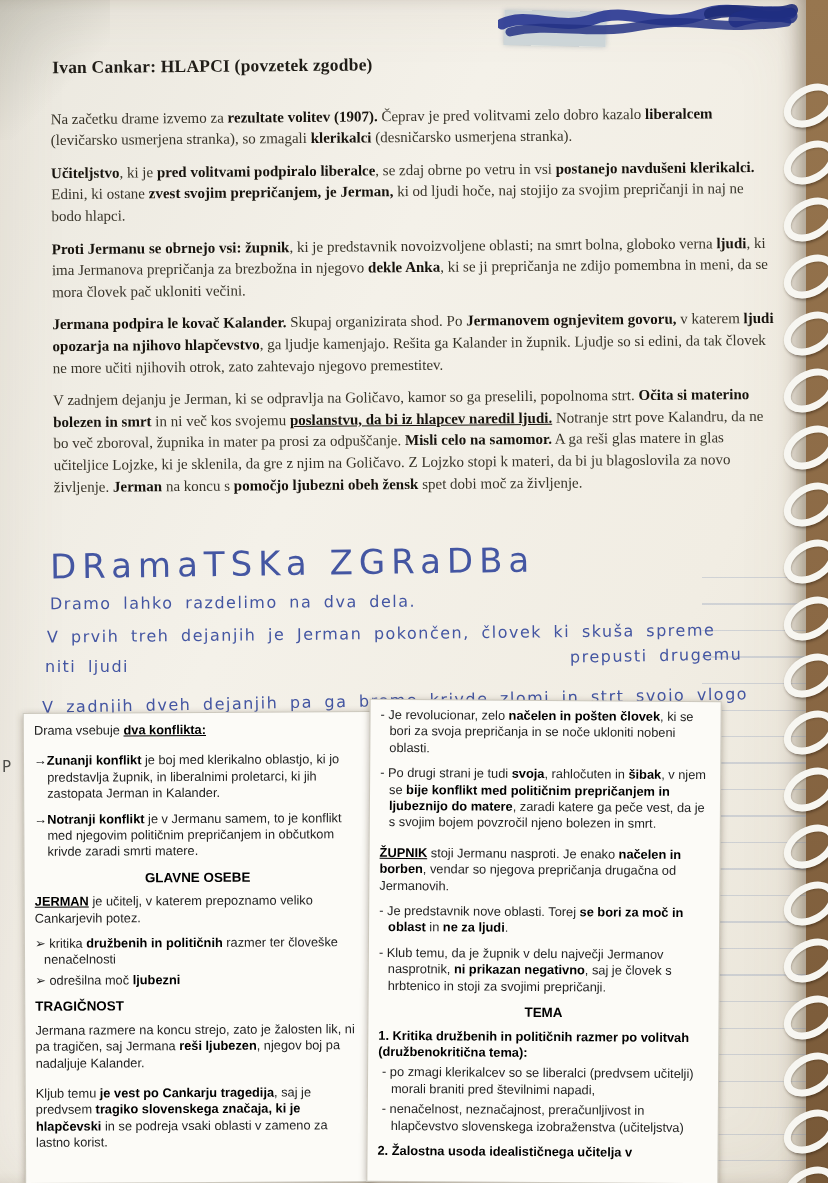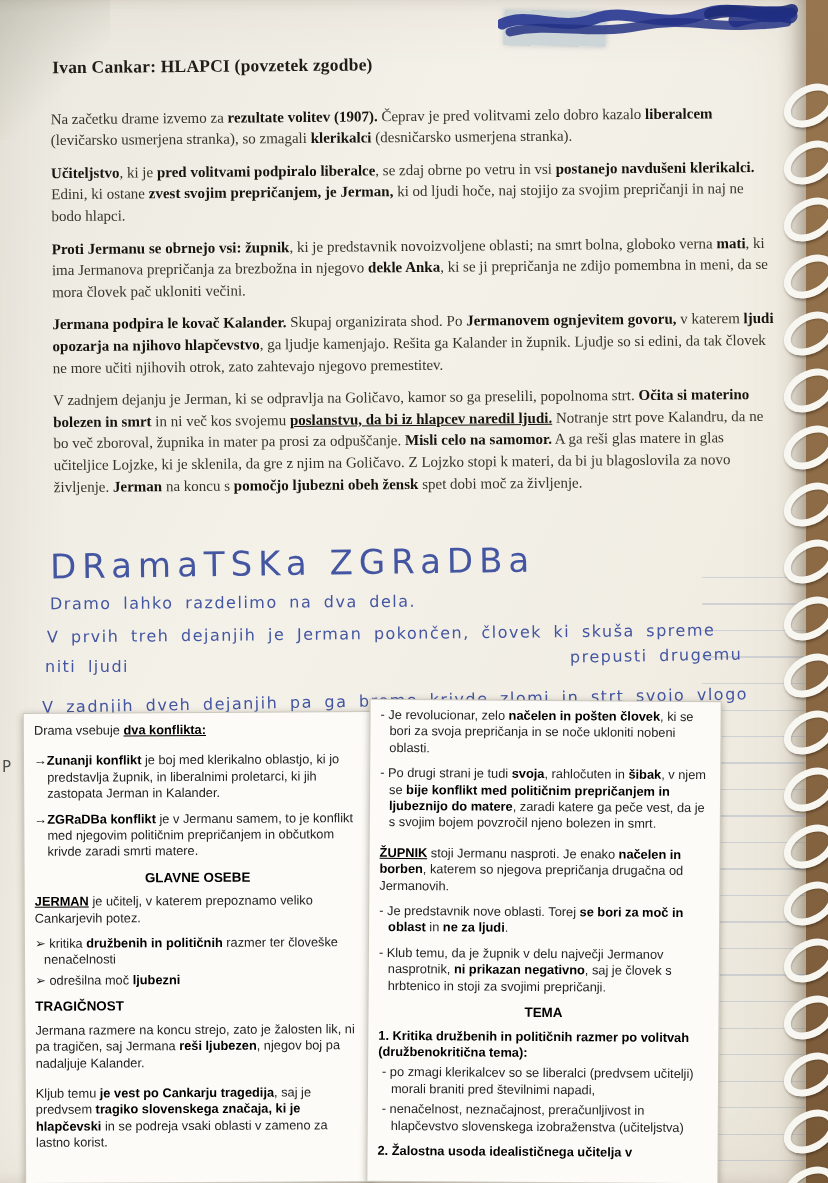--- a/index.html
+++ b/index.html
@@ -66,53 +66,53 @@
 <div class="photo">
 
   <div class="page">
     <div class="corner-shade"></div>
     <div class="ruled"></div>
 
     <div class="typed">
       <h1>Ivan Cankar: HLAPCI (povzetek zgodbe)</h1>
       <p><span>Na začetku drame izvemo za </span><span class="b">rezultate volitev (1907).</span><span> Čeprav je pred volitvami zelo dobro kazalo </span><span class="b">liberalcem</span><span> (levičarsko usmerjena stranka), so zmagali </span><span class="b">klerikalci</span><span> (desničarsko usmerjena stranka).</span></p>
       <p><span class="b">Učiteljstvo</span><span>, ki je </span><span class="b">pred volitvami podpiralo liberalce</span><span>, se zdaj obrne po vetru in vsi </span><span class="b">postanejo navdušeni klerikalci.</span><span> Edini, ki ostane </span><span class="b">zvest svojim prepričanjem, je Jerman,</span><span> ki od ljudi hoče, naj stojijo za svojim prepričanji in naj ne bodo hlapci.</span></p>
-      <p><span class="b">Proti Jermanu se obrnejo vsi: župnik</span><span>, ki je predstavnik novoizvoljene oblasti; na smrt bolna, globoko verna </span><span class="b">mati</span><span>, ki ima Jermanova prepričanja za brezbožna in njegovo </span><span class="b">dekle Anka</span><span>, ki se ji prepričanja ne zdijo pomembna in meni, da se mora človek pač ukloniti večini.</span></p>
+      <p><span class="b">Proti Jermanu se obrnejo vsi: župnik</span><span>, ki je predstavnik novoizvoljene oblasti; na smrt bolna, globoko verna </span><span class="b">ljudi</span><span>, ki ima Jermanova prepričanja za brezbožna in njegovo </span><span class="b">dekle Anka</span><span>, ki se ji prepričanja ne zdijo pomembna in meni, da se mora človek pač ukloniti večini.</span></p>
       <p><span class="b">Jermana podpira le kovač Kalander.</span><span> Skupaj organizirata shod. Po </span><span class="b">Jermanovem ognjevitem govoru,</span><span> v katerem </span><span class="b">ljudi opozarja na njihovo hlapčevstvo</span><span>, ga ljudje kamenjajo. Rešita ga Kalander in župnik. Ljudje so si edini, da tak človek ne more učiti njihovih otrok, zato zahtevajo njegovo premestitev.</span></p>
       <p><span>V zadnjem dejanju je Jerman, ki se odpravlja na Goličavo, kamor so ga preselili, popolnoma strt. </span><span class="b">Očita si materino bolezen in smrt</span><span> in ni več kos svojemu </span><span class="b u">poslanstvu, da bi iz hlapcev naredil ljudi.</span><span> Notranje strt pove Kalandru, da ne bo več zboroval, župnika in mater pa prosi za odpuščanje. </span><span class="b">Misli celo na samomor.</span><span> A ga reši glas matere in glas učiteljice Lojzke, ki je sklenila, da gre z njim na Goličavo. Z Lojzko stopi k materi, da bi ju blagoslovila za novo življenje. </span><span class="b">Jerman</span><span> na koncu s </span><span class="b">pomočjo ljubezni obeh žensk</span><span> spet dobi moč za življenje.</span></p>
     </div>
 
     <div class="hand">
       <div class="hand-heading">DRamaTSKa ZGRaDBa</div>
       <div class="hand-line hl0">Dramo lahko razdelimo na dva dela.</div>
       <div class="hand-line hl1">V prvih treh dejanjih je Jerman pokončen, človek ki skuša spreme</div>
       <div class="hand-line hl2">niti ljudi</div>
       <div class="hand-line hl3">prepusti drugemu</div>
       <div class="hand-line hl4">V zadnjih dveh dejanjih pa ga breme krivde zlomi in strt svojo vlogo</div>
     </div>
 
     <div class="margin-mark">P</div>
 
     <div class="card card-left">
       <p class="mb14"><span>Drama vsebuje </span><span class="b u">dva konflikta:</span></p>
       <p class="hang"><span>→</span><span class="b">Zunanji konflikt</span><span> je boj med klerikalno oblastjo, ki jo predstavlja župnik, in liberalnimi proletarci, ki jih zastopata Jerman in Kalander.</span></p>
-      <p class="hang"><span>→</span><span class="b">ZGRaDBa konflikt</span><span> je v Jermanu samem, to je konflikt med njegovim političnim prepričanjem in občutkom krivde zaradi smrti matere.</span></p>
+      <p class="hang"><span>→</span><span class="b">Notranji konflikt</span><span> je v Jermanu samem, to je konflikt med njegovim političnim prepričanjem in občutkom krivde zaradi smrti matere.</span></p>
       <h3 class="center">GLAVNE OSEBE</h3>
       <p><span class="b u">JERMAN</span><span> je učitelj, v katerem prepoznamo veliko Cankarjevih potez.</span></p>
       <p class="dash mb4"><span>➢ kritika </span><span class="b">družbenih in političnih</span><span> razmer ter človeške nenačelnosti</span></p>
       <p class="dash"><span>➢ odrešilna moč </span><span class="b">ljubezni</span></p>
       <h3>TRAGIČNOST</h3>
       <p class="mb14"><span>Jermana razmere na koncu strejo, zato je žalosten lik, ni pa tragičen, saj Jermana </span><span class="b">reši ljubezen</span><span>, njegov boj pa nadaljuje Kalander.</span></p>
       <p><span>Kljub temu </span><span class="b">je vest po Cankarju tragedija</span><span>, saj je predvsem </span><span class="b">tragiko slovenskega značaja, ki je hlapčevski</span><span> in se podreja vsaki oblasti v zameno za lastno korist.</span></p>
     </div>
 
     <div class="card card-right">
       <p class="dash"><span>- Je revolucionar, zelo </span><span class="b">načelen in pošten človek</span><span>, ki se bori za svoja prepričanja in se noče ukloniti nobeni oblasti.</span></p>
       <p class="dash mb14"><span>- Po drugi strani je tudi </span><span class="b">svoja</span><span>, rahločuten in </span><span class="b">šibak</span><span>, v njem se </span><span class="b">bije konflikt med političnim prepričanjem in ljubeznijo do matere</span><span>, zaradi katere ga peče vest, da je s svojim bojem povzročil njeno bolezen in smrt.</span></p>
-      <p><span class="b u">ŽUPNIK</span><span> stoji Jermanu nasproti. Je enako </span><span class="b">načelen in borben</span><span>, katerem so njegova prepričanja drugačna od Jermanovih.</span></p>
+      <p><span class="b u">ŽUPNIK</span><span> stoji Jermanu nasproti. Je enako </span><span class="b">načelen in borben</span><span>, vendar so njegova prepričanja drugačna od Jermanovih.</span></p>
       <p class="dash"><span>- Je predstavnik nove oblasti. Torej </span><span class="b">se bori za moč in oblast</span><span> in </span><span class="b">ne za ljudi</span><span>.</span></p>
       <p class="dash"><span>- Klub temu, da je župnik v delu največji Jermanov nasprotnik, </span><span class="b">ni prikazan negativno</span><span>, saj je človek s hrbtenico in stoji za svojimi prepričanji.</span></p>
       <h3 class="center">TEMA</h3>
       <p class="mb4"><span class="b">1. Kritika družbenih in političnih razmer po volitvah (družbenokritična tema):</span></p>
       <p class="sub mb4"><span>- po zmagi klerikalcev so se liberalci (predvsem učitelji) morali braniti pred številnimi napadi,</span></p>
       <p class="sub"><span>- nenačelnost, neznačajnost, preračunljivost in hlapčevstvo slovenskega izobraženstva (učiteljstva)</span></p>
       <p><span class="b">2. Žalostna usoda idealističnega učitelja v</span></p>
     </div>
   </div>
 

